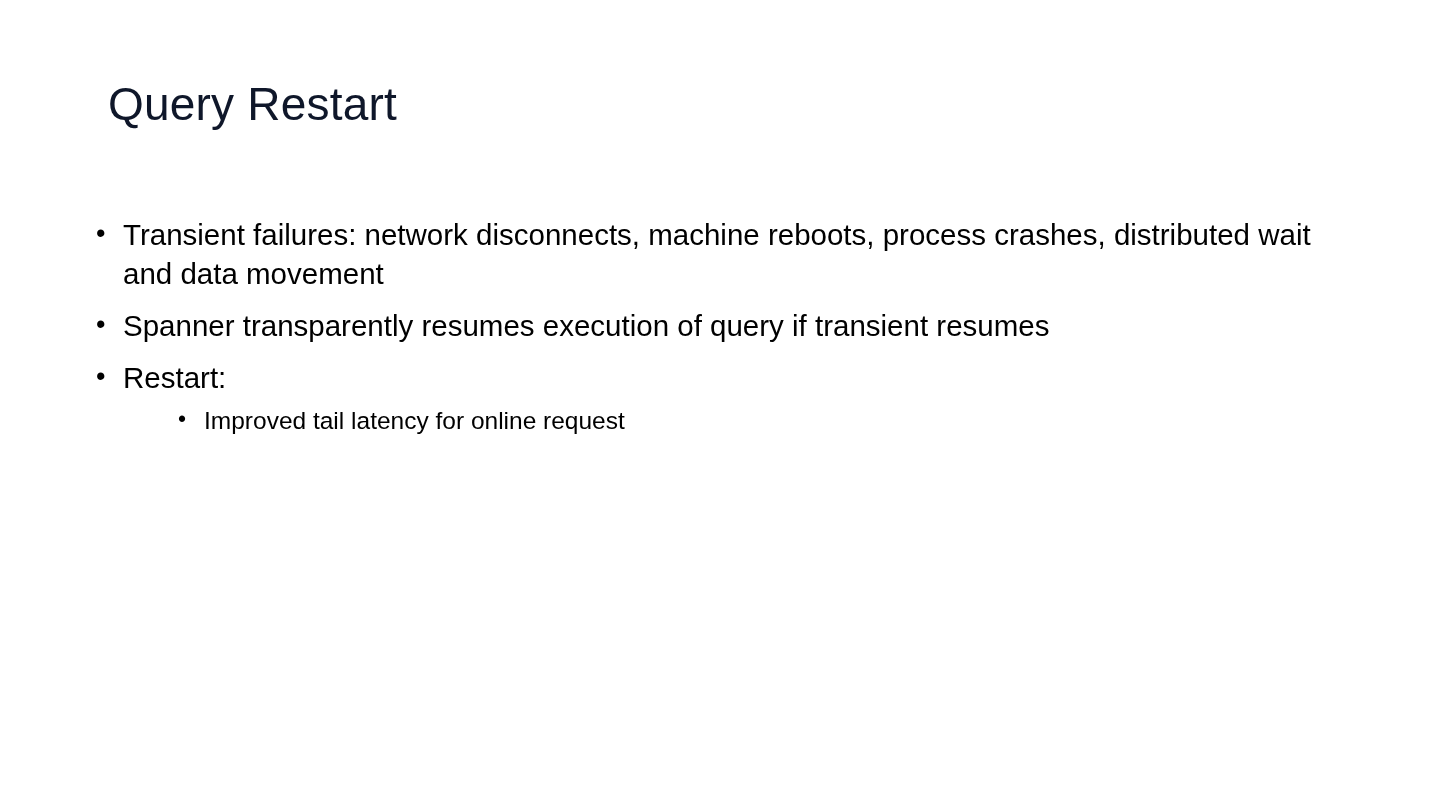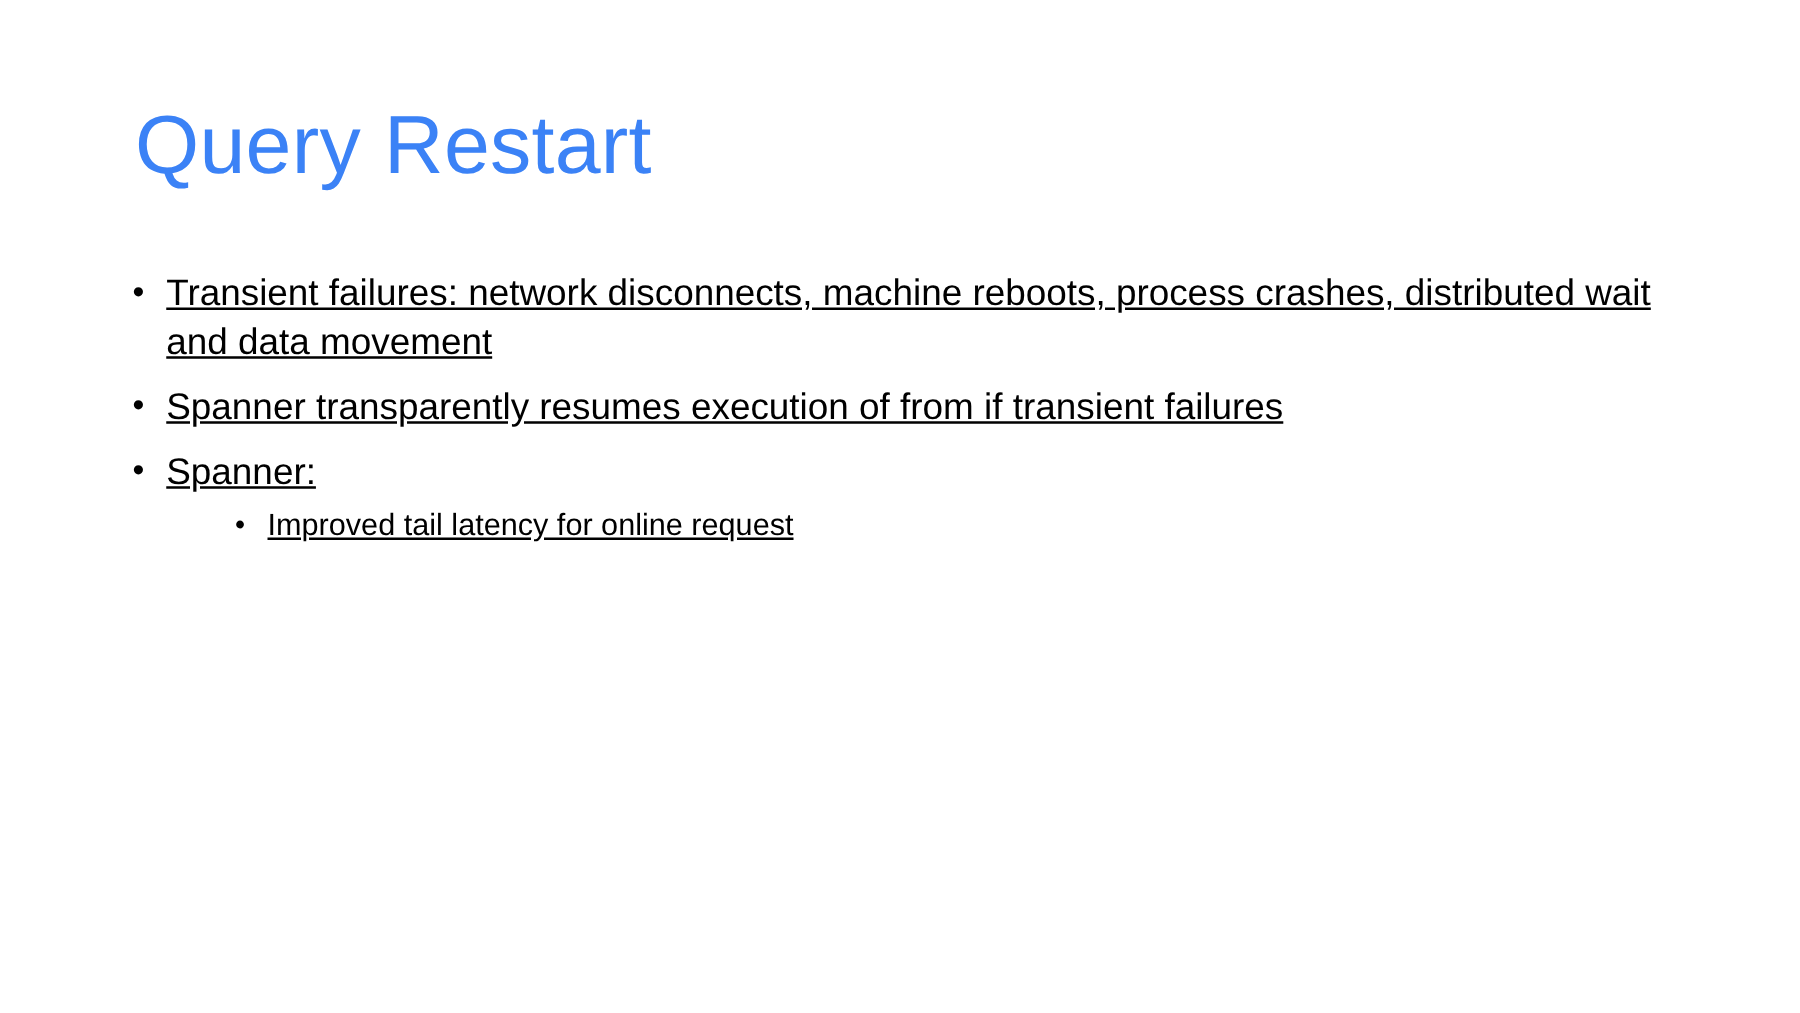--- a/index.html
+++ b/index.html
@@ -17,33 +17,32 @@
   .slide {
     position: relative;
     width: 1440px;
     height: 810px;
     box-sizing: border-box;
   }
   .slide-title {
     position: absolute;
     left: 108px;
     top: 78px;
-    font-size: 66px;
+    font-size: 46px;
     line-height: 1.15;
     font-weight: 400;
     letter-spacing: 0.2px;
-    color: #3b82f6;
+    color: #0f172a;
     white-space: nowrap;
   }
   .body-block {
     position: absolute;
-    left: 104px;
+    left: 94px;
     top: 216px;
     width: 1240px;
-    text-decoration: underline;
   }
   ul.level1 {
     list-style: none;
     margin: 0;
     padding: 0;
   }
   ul.level1 > li.bullet1 {
     position: relative;
     padding-left: 29px;
     font-size: 29.5px;
@@ -92,26 +91,26 @@
   <div class="slide-title">Query Restart</div>
 
   <div class="body-block">
     <ul class="level1">
 
       <li class="bullet1">
         <span class="btext">Transient failures: network disconnects, machine reboots, process crashes, distributed wait and data movement</span>
       </li>
 
       <li class="bullet1">
-        <span class="btext">Spanner transparently resumes execution of from if transient failures</span>
+        <span class="btext">Spanner transparently resumes execution of query if transient resumes</span>
       </li>
 
 
       <li class="bullet1 no-sub-margin">
-        <span class="btext">Spanner:</span>
+        <span class="btext">Restart:</span>
         <ul class="level2">
           <li class="bullet2">
             <span>Improved tail latency for online request</span>
           </li>
         </ul>
       </li>
 
     </ul>
   </div>
 

